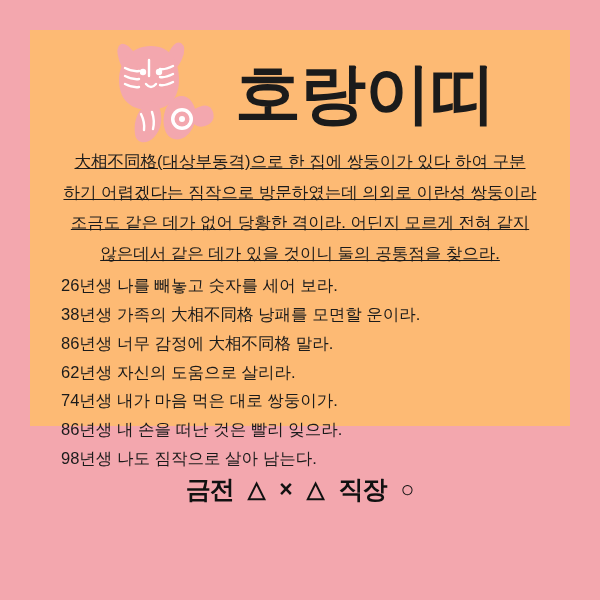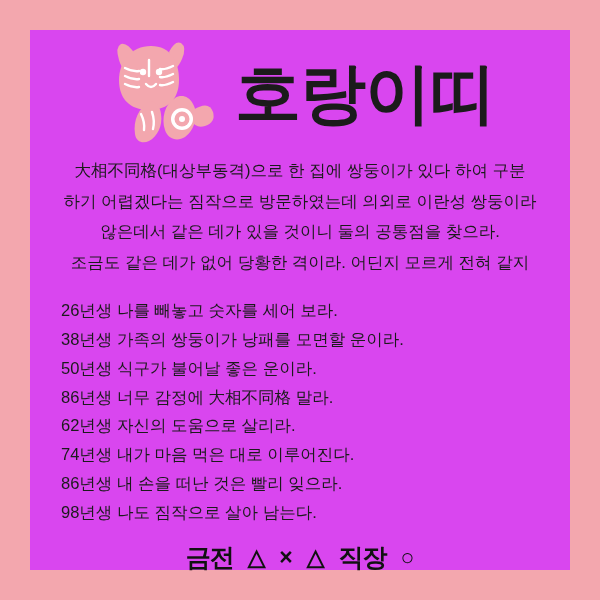--- a/index.html
+++ b/index.html
@@ -18,22 +18,22 @@
     width: 600px;
     height: 600px;
     background: #f3a7ae;
     box-sizing: border-box;
   }
   .card {
     position: absolute;
     left: 30px;
     top: 30px;
     width: 540px;
-    height: 540px;
-    background: #d946ef;
+    height: 396px;
+    background: #fdba74;
     box-sizing: border-box;
     display: flex;
     flex-direction: column;
     align-items: center;
   }
   .header {
     width: 100%;
     height: 128px;
     display: flex;
     align-items: center;
@@ -52,43 +52,43 @@
     font-size: 66px;
     font-weight: bold;
     letter-spacing: -1px;
     color: #1b1b1b;
     line-height: 1;
     white-space: nowrap;
     font-family: "Liberation Sans", sans-serif;
   }
   .body-text {
     width: 478px;
-    margin-top: 9px;
+    margin-top: 0;
     color: #1b1b1b;
     font-size: 16.5px;
     line-height: 1.62;
+    text-decoration: underline;
   }
   .para {
     text-align: center;
     margin: 0 0 4px 0;
     word-break: keep-all;
   }
   .lines {
     width: 478px;
-    margin-top: 16px;
+    margin-top: 0;
   }
   .line {
     text-align: left;
     font-size: 16.5px;
     line-height: 1.75;
     color: #1b1b1b;
     white-space: nowrap;
   }
   .footer {
-    margin-top: 14px;
     width: 478px;
     display: flex;
     align-items: center;
     justify-content: center;
     gap: 14px;
     font-size: 25px;
     font-weight: bold;
     color: #111111;
   }
   .footer .fkey { letter-spacing: -1px; }
@@ -129,31 +129,30 @@
           <circle cx="54" cy="34" r="3.2" fill="#ffffff"></circle>
           <path d="M41 46 q5 6 10 0" stroke="#ffffff" stroke-width="2.4" fill="none" stroke-linecap="round"></path>
         </svg>
       </span>
       <div class="title">호랑이띠</div>
     </div>
 
     <div class="body-text">
       <p class="para">大相不同格(대상부동격)으로 한 집에 쌍둥이가 있다 하여 구분</p>
       <p class="para">하기 어렵겠다는 짐작으로 방문하였는데 의외로 이란성 쌍둥이라</p>
+      <p class="para">조금도 같은 데가 없어 당황한 격이라. 어딘지 모르게 전혀 같지</p>
       <p class="para">않은데서 같은 데가 있을 것이니 둘의 공통점을 찾으라.</p>
-      <p class="para">조금도 같은 데가 없어 당황한 격이라. 어딘지 모르게 전혀 같지</p>
     </div>
 
     <div class="lines">
       <div class="line">26년생 나를 빼놓고 숫자를 세어 보라.</div>
-      <div class="line">38년생 가족의 쌍둥이가 낭패를 모면할 운이라.</div>
-      <div class="line">50년생 식구가 불어날 좋은 운이라.</div>
+      <div class="line">38년생 가족의 大相不同格 낭패를 모면할 운이라.</div>
       <div class="line">86년생 너무 감정에 大相不同格 말라.</div>
       <div class="line">62년생 자신의 도움으로 살리라.</div>
-      <div class="line">74년생 내가 마음 먹은 대로 이루어진다.</div>
+      <div class="line">74년생 내가 마음 먹은 대로 쌍둥이가.</div>
       <div class="line">86년생 내 손을 떠난 것은 빨리 잊으라.</div>
       <div class="line">98년생 나도 짐작으로 살아 남는다.</div>
     </div>
 
     <div class="footer">
       <span class="fkey">금전</span>
       <span class="fval">△</span>
       <span class="fval">×</span>
       <span class="fval">△</span>
       <span class="fkey">직장</span>

